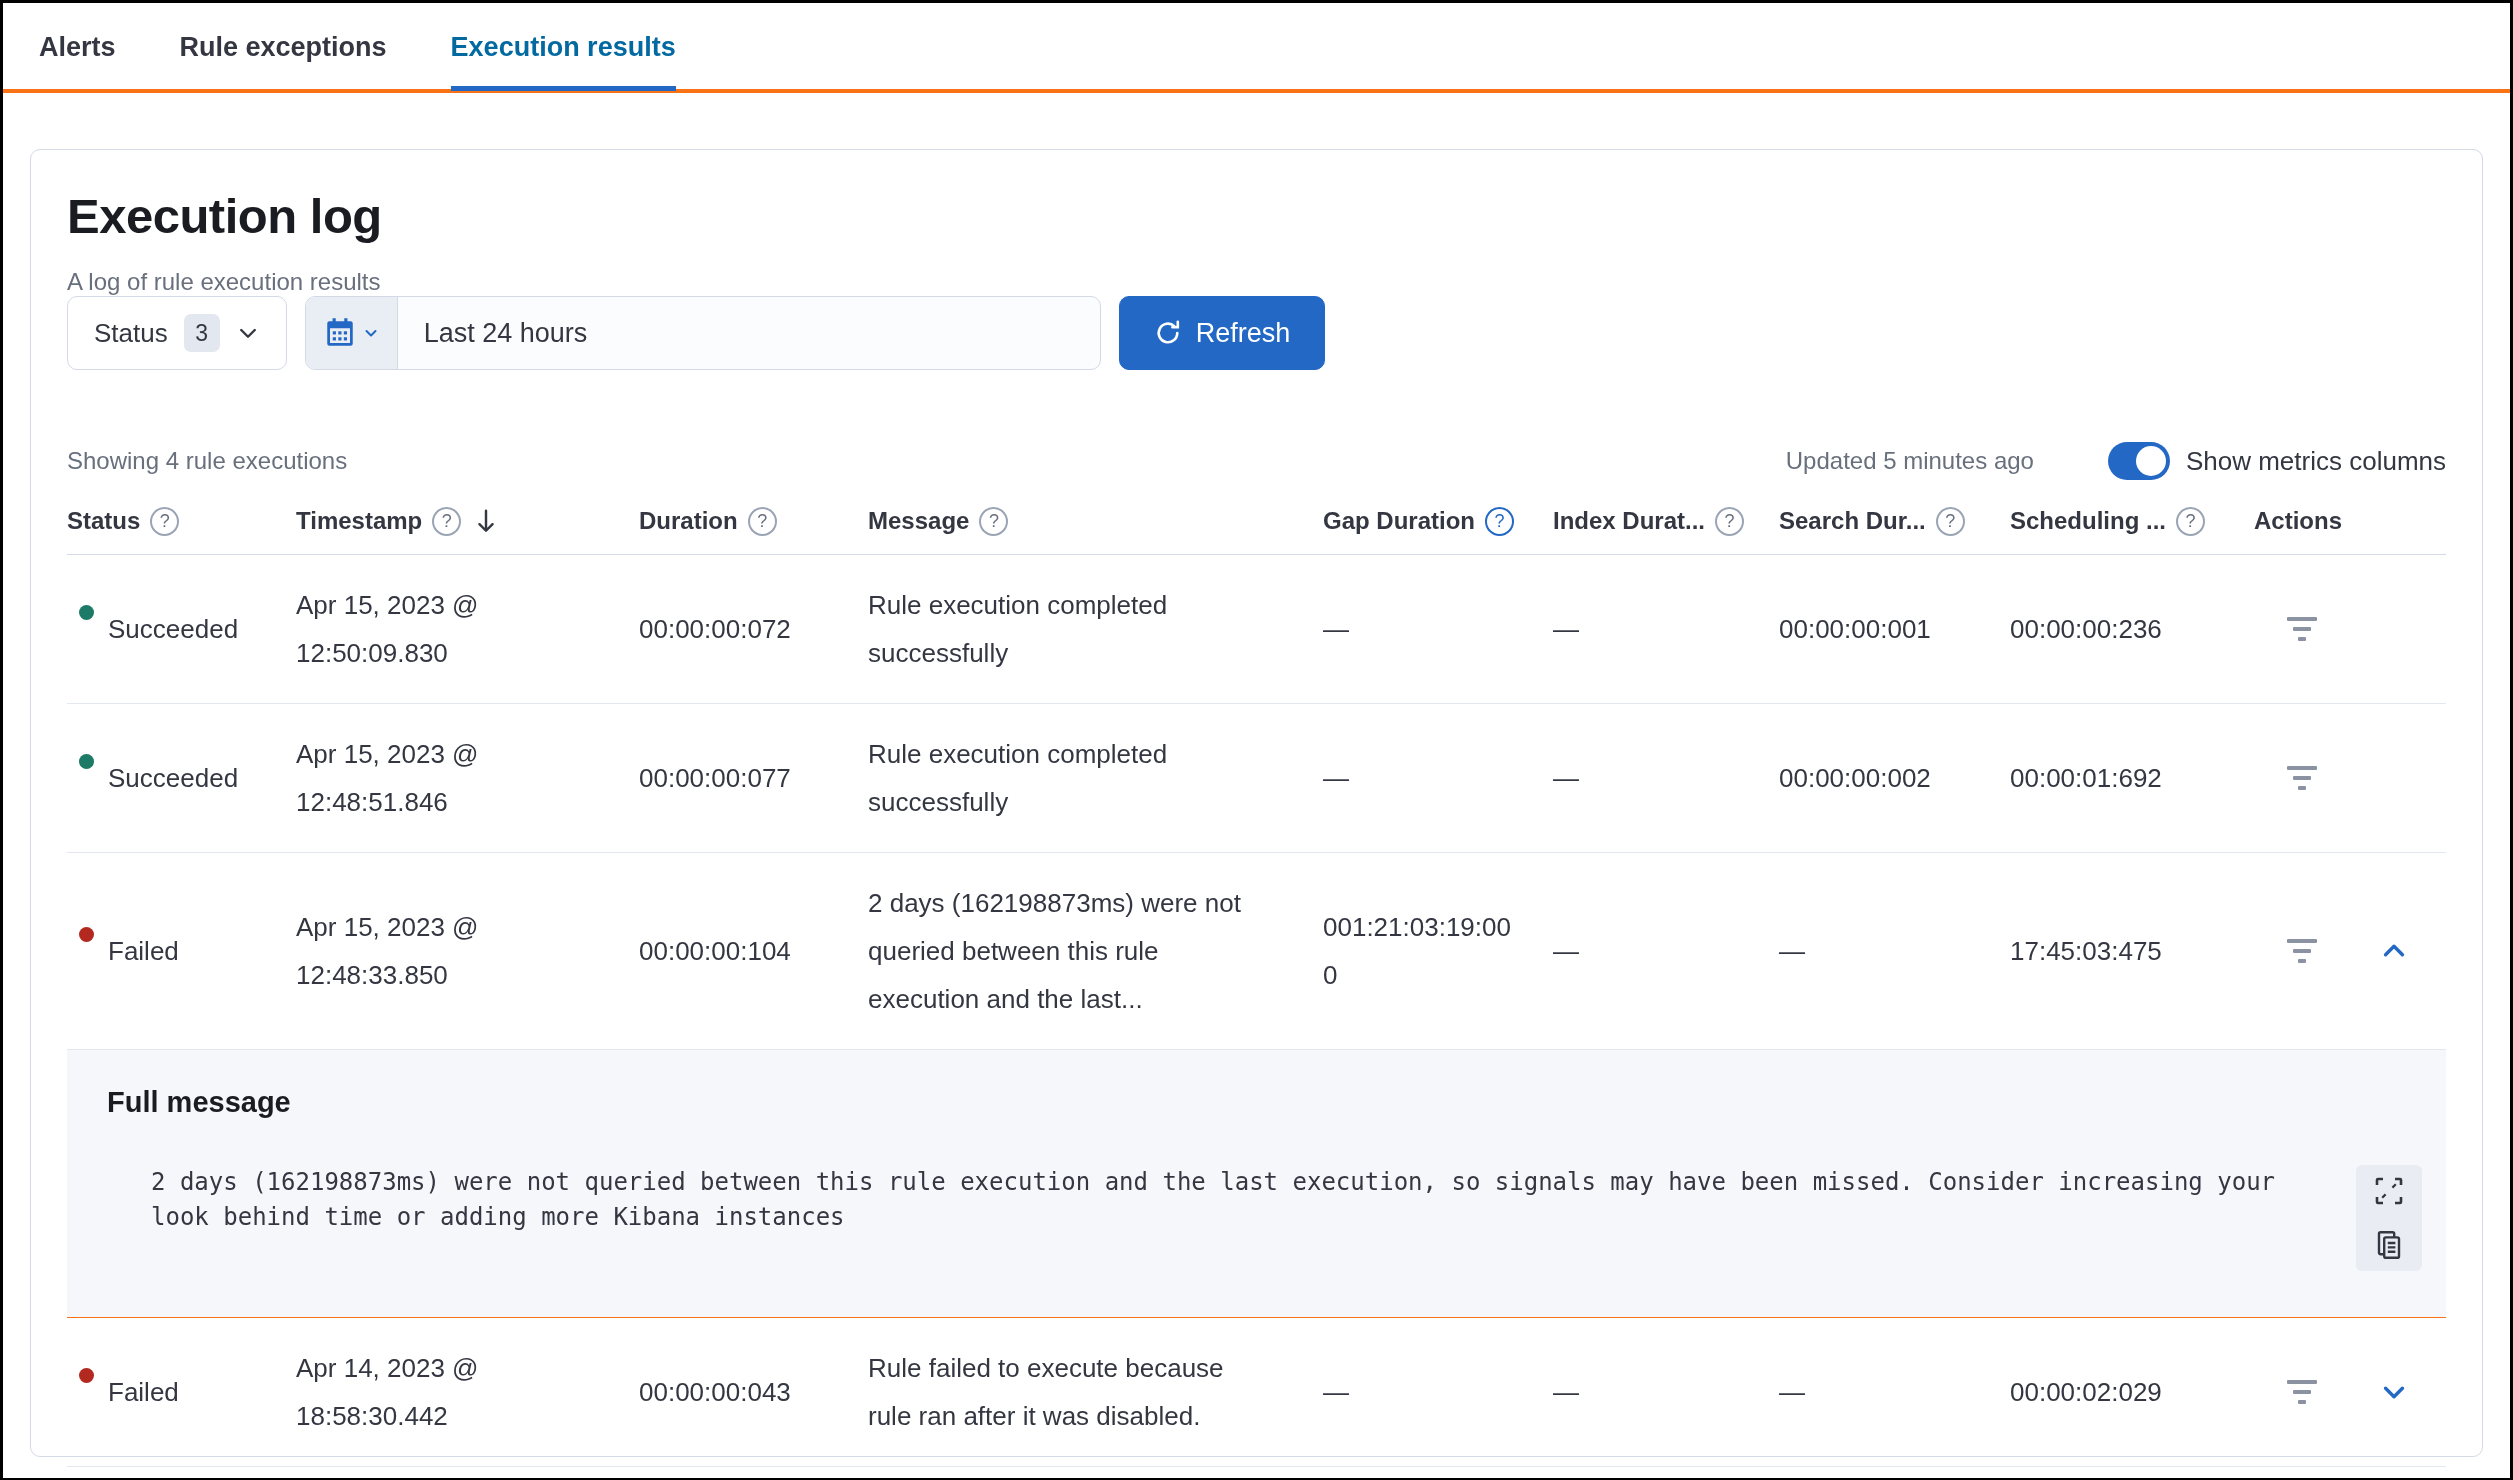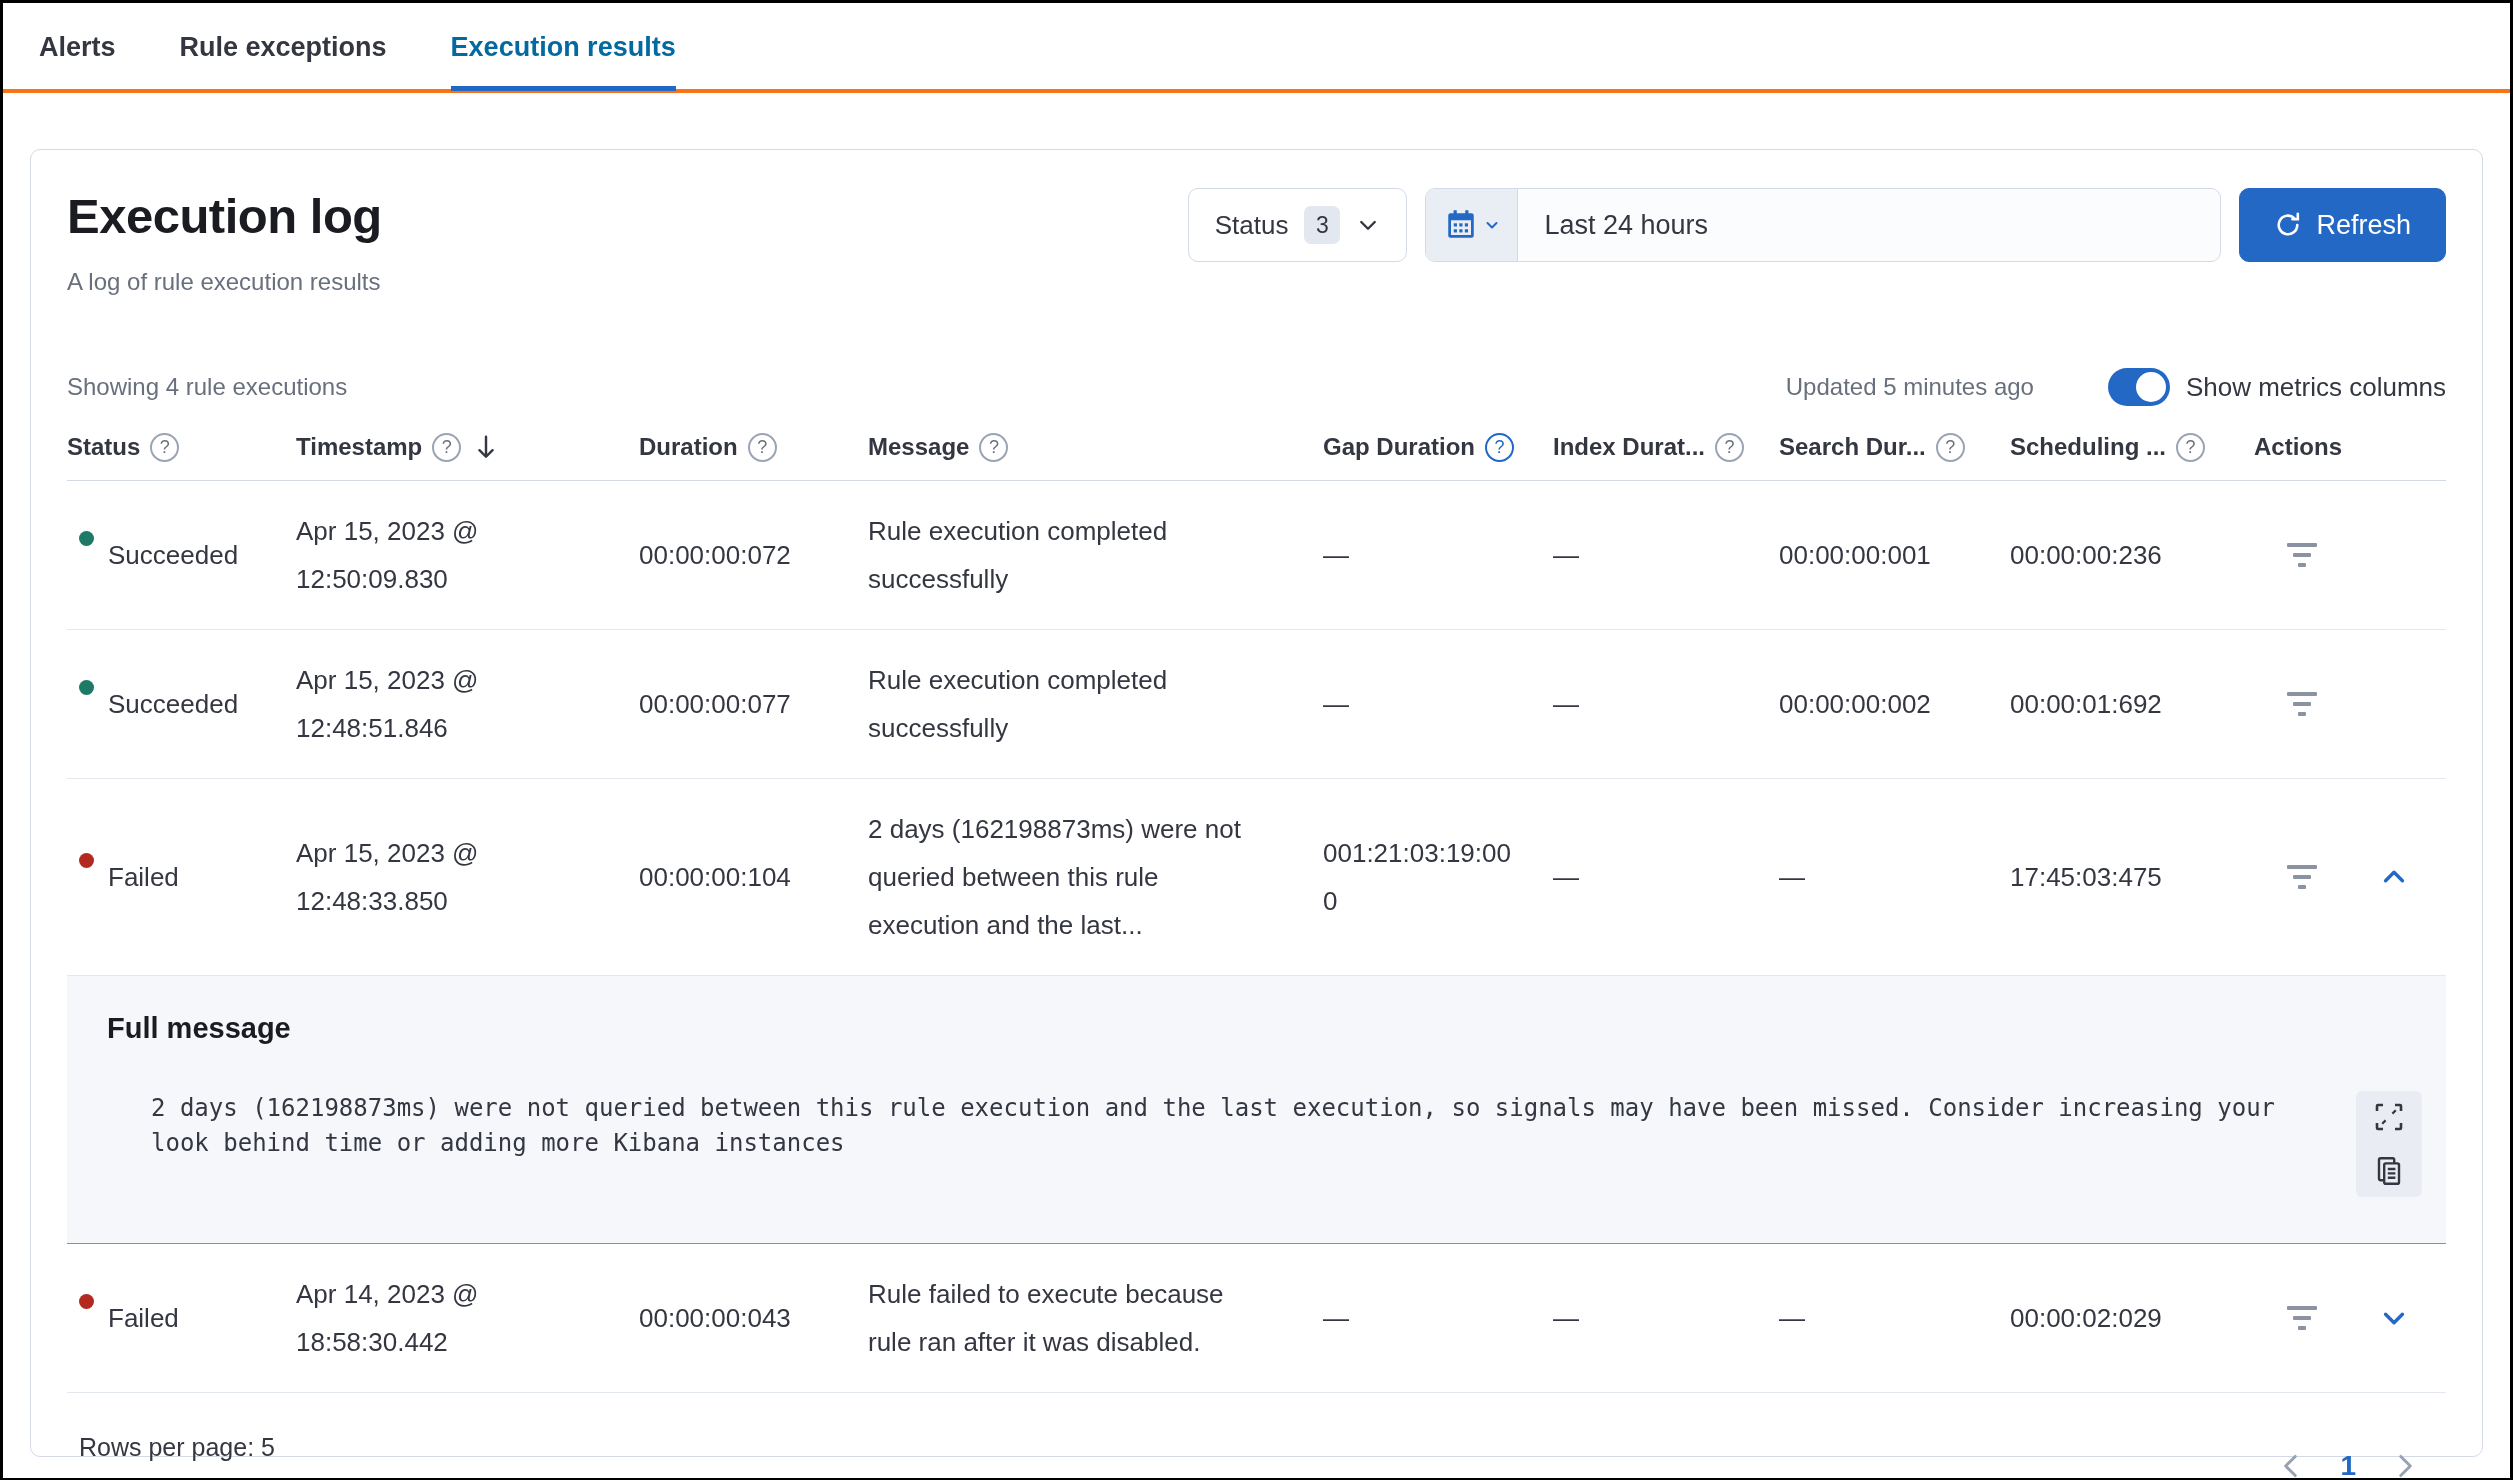--- a/index.html
+++ b/index.html
@@ -40,21 +40,21 @@
 
   
   .panel {
     margin: 56px 27px 0 27px;
     height: 1308px;
     border: 1px solid #d3dae6;
     border-radius: 10px;
     padding: 38px 36px 0 36px;
     background: #fff;
   }
-  .panel-head { display: flex; justify-content: space-between; align-items: flex-start; }
+  .panel-head { display: flex; justify-content: space-between; align-items: flex-start; flex-direction: column; }
   .page-title { font-size: 49px; font-weight: 700; letter-spacing: -0.5px; color: #1a1c21; }
   .page-subtitle { margin-top: 24px; font-size: 24px; color: #69707d; }
 
   .controls { display: flex; gap: 18px; align-items: center; }
   .btn {
     display: inline-flex; align-items: center; justify-content: center;
     height: 74px; border-radius: 10px; font-size: 26px;
     cursor: pointer; border: 1px solid #d3dae6; background: #fff;
     color: #343741;
   }

